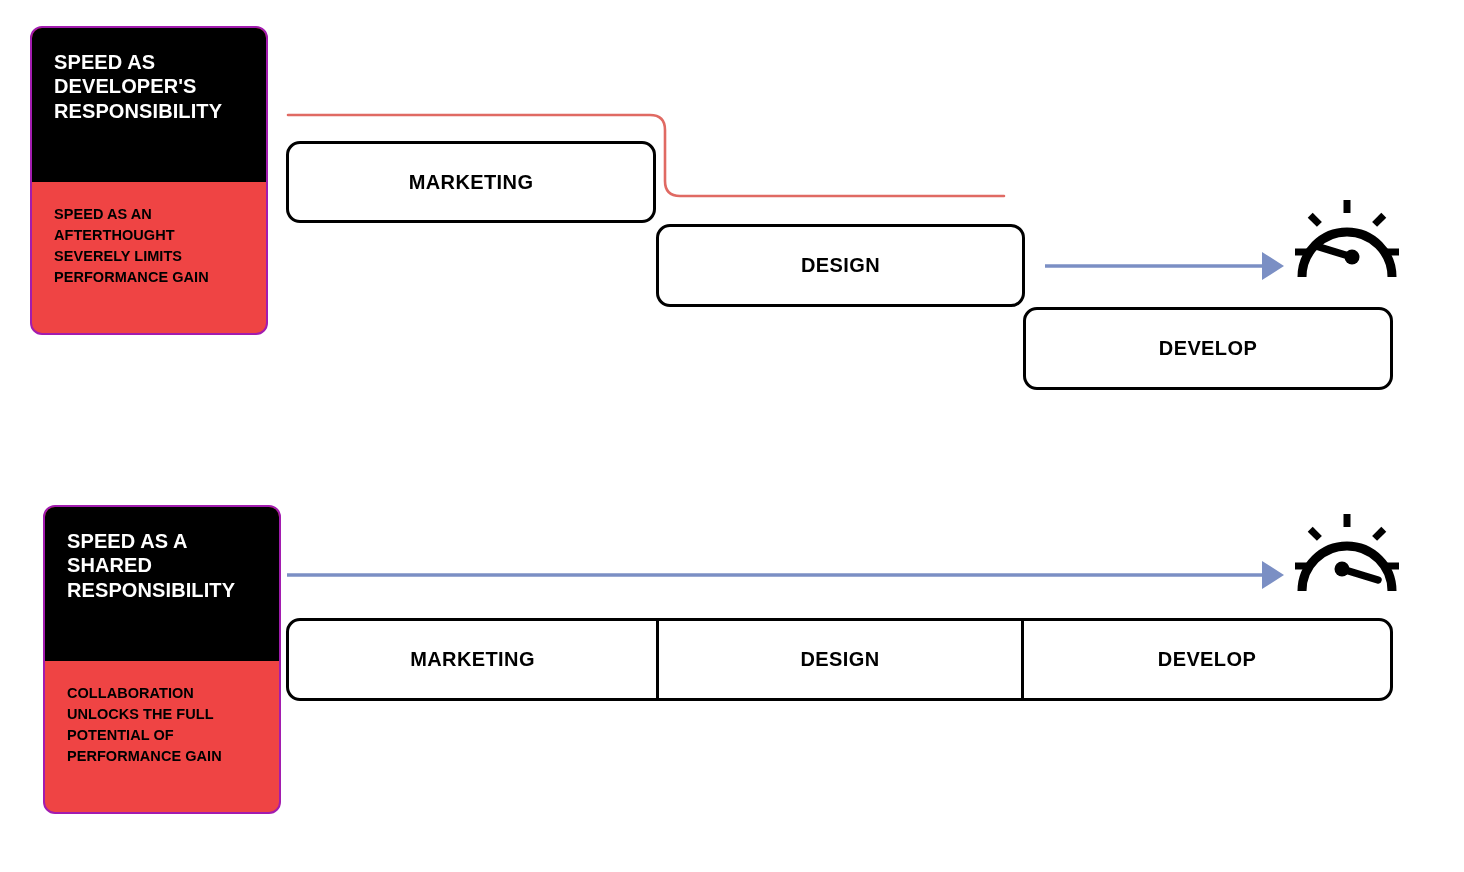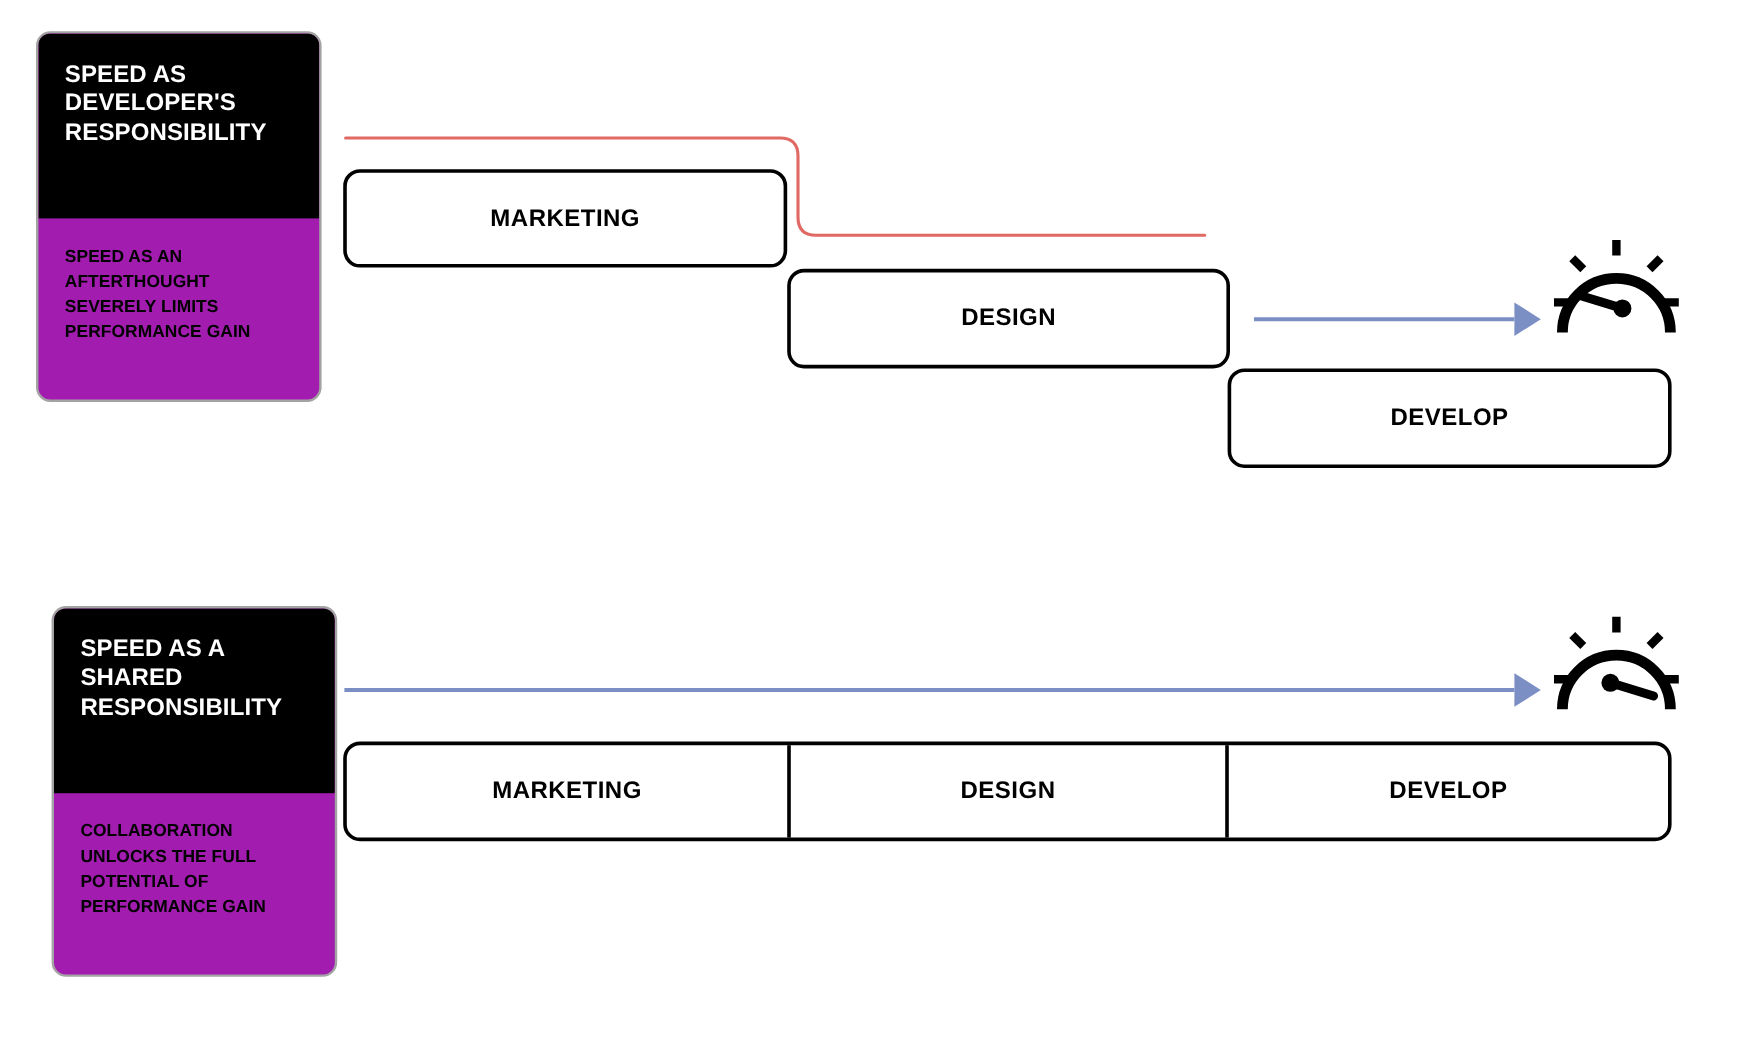--- a/index.html
+++ b/index.html
@@ -18,23 +18,23 @@
 
   .stage {
     position: absolute;
     inset: 0;
   }
 
   
   .legend-card {
     position: absolute;
     width: 238px;
-    border: 2px solid #a3a3a3;
+    border: 2px solid #a21caf;
     border-radius: 12px;
-    background: #a21caf;
+    background: #ef4444;
     overflow: hidden;
     box-sizing: border-box;
   }
   .legend-card.card-1 { left: 30px; top: 26px;  height: 309px; }
   .legend-card.card-2 { left: 43px; top: 505px; height: 309px; }
 
   .legend-head {
     background: #000000;
     color: #ffffff;
     box-sizing: border-box;

